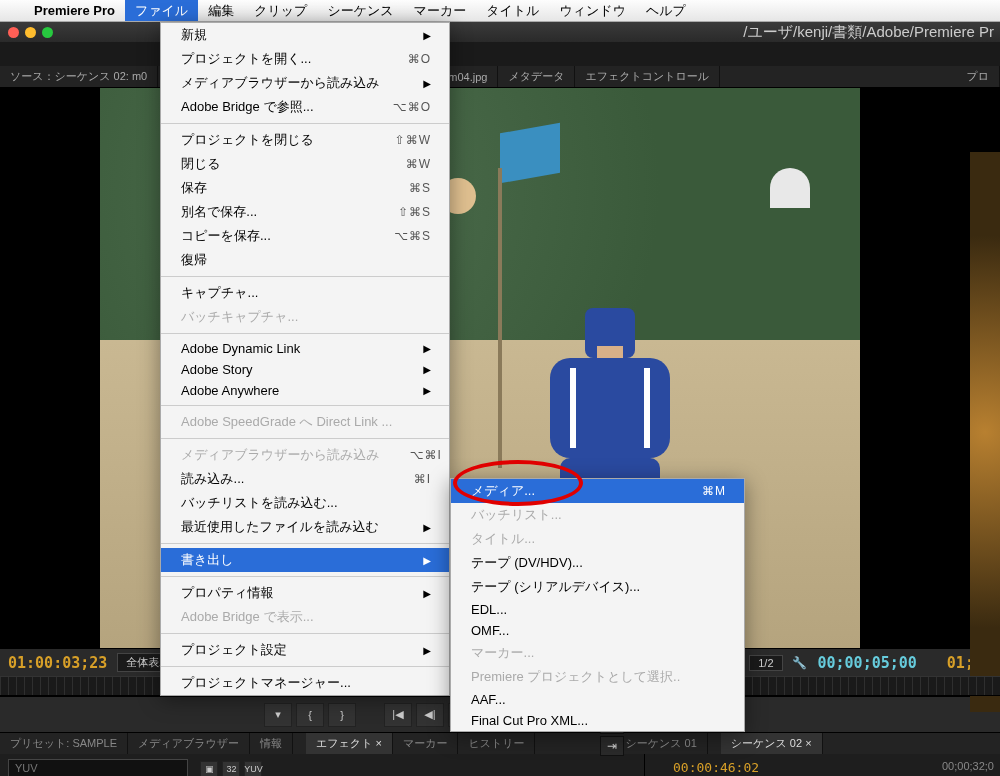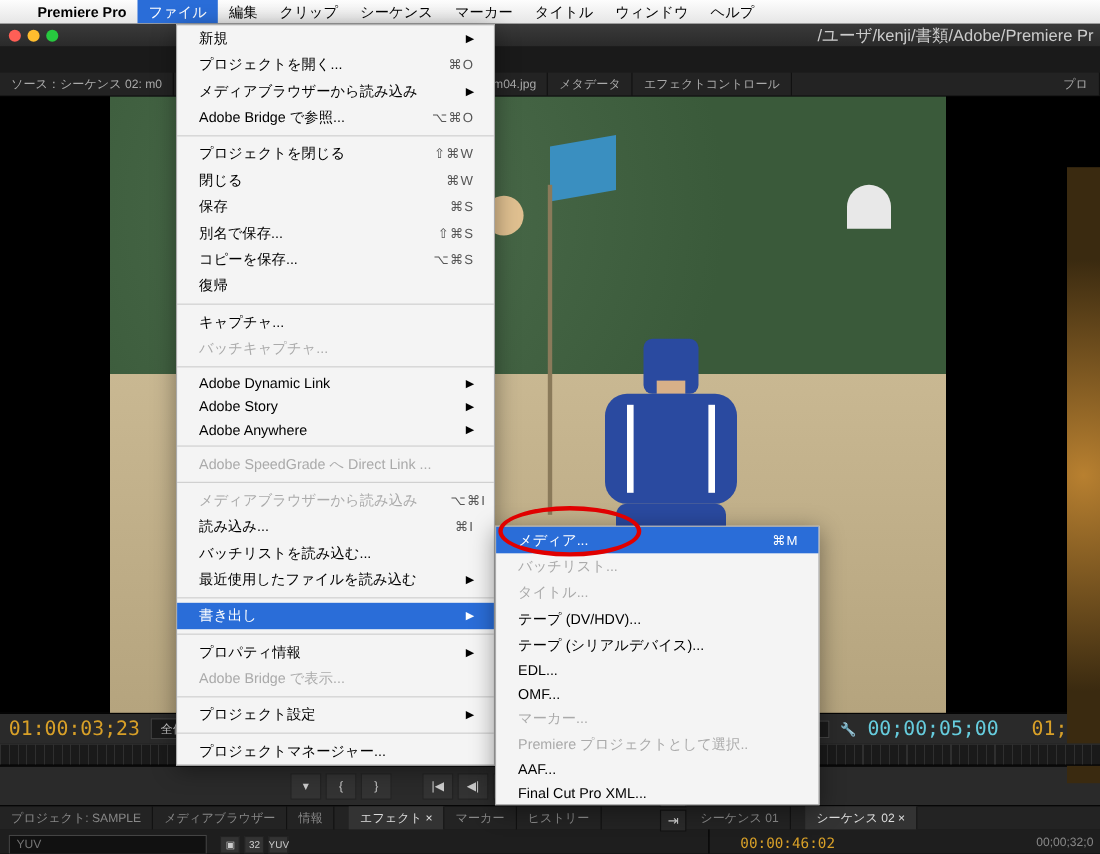--- a/index.html
+++ b/index.html
@@ -51,21 +51,21 @@
 .dropdown .arrow { margin-left: 20px; font-size: 10px; }
 
 .file-menu { left: 160px; top: 22px; width: 290px; }
 .export-menu { left: 450px; top: 478px; width: 295px; }
 
 
 .red-oval { position: absolute; left: 453px; top: 460px; width: 130px; height: 46px; border: 4px solid #e00000; border-radius: 50%; z-index: 200; pointer-events: none; }
 
 
 .tc-row { height: 28px; background: #2a2a2a; display: flex; align-items: center; font-size: 12px; color: #999; padding: 0 8px; gap: 10px; border-top: 1px solid #000; }
-.tc { color: #d8a028; font-family: monospace; font-size: 18px; }
+.tc { color: #d8a028; font-family: monospace; font-size: 15px; font-weight: bold; }
 .tc.cyan { color: #66ccdd; }
 .sel { background:#1a1a1a; border:1px solid #444; padding:1px 8px; font-size:11px; color:#ccc; }
 
 .ruler { height: 20px; background: #1a1a1a; border-top: 1px solid #333; border-bottom: 1px solid #000; position: relative; }
 .ruler::before { content:""; position:absolute; left:0; top:0; width:100%; height:100%; background: repeating-linear-gradient(90deg,#444 0,#444 1px,transparent 1px,transparent 8px); opacity:.5; }
 
 .transport { height: 36px; background: #2a2a2a; display: flex; align-items: center; justify-content: center; gap: 4px; border-top: 1px solid #000; }
 .tbtn { width: 28px; height: 24px; background: #333; border: 1px solid #222; display: flex; align-items: center; justify-content: center; color: #ccc; font-size: 11px; }
 
 .panel-tabs { height: 22px; background: #232323; display: flex; align-items: center; font-size: 11px; color: #888; border-top: 1px solid #000; }
@@ -163,21 +163,21 @@
   <div class="tbtn">▶|</div>
   <div style="width:20px"></div>
   <div class="tbtn">⤓</div>
   <div class="tbtn">⤒</div>
   <div class="tbtn">📷</div>
   <div style="width:40px"></div>
   <div class="tbtn">+</div>
 </div>
 
 <div class="panel-tabs">
-  <div class="ptab">プロジェクト: SAMPLE</div>
+  <div class="ptab">プリセット: SAMPLE</div>
   <div class="ptab">メディアブラウザー</div>
   <div class="ptab">情報</div>
   <div class="ptab active">エフェクト ×</div>
   <div class="ptab">マーカー</div>
   <div class="ptab">ヒストリー</div>
   <div style="flex:0 0 80px"></div>
   <div class="ptab">シーケンス 01</div>
   <div class="ptab active">シーケンス 02 ×</div>
 </div>
 

